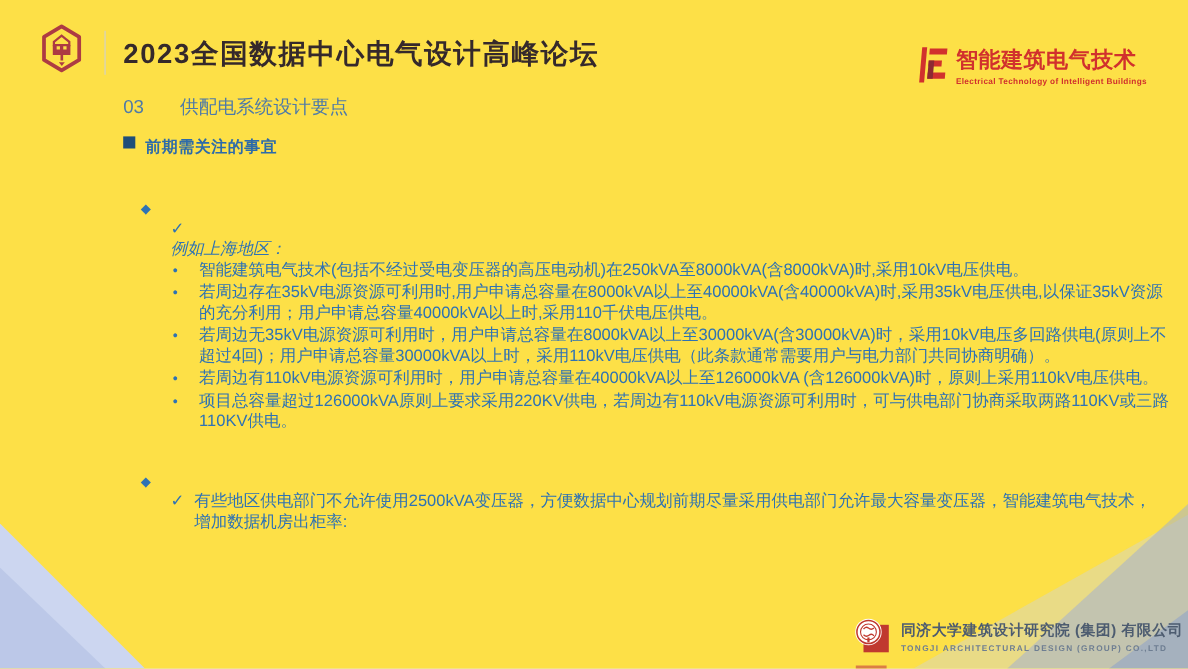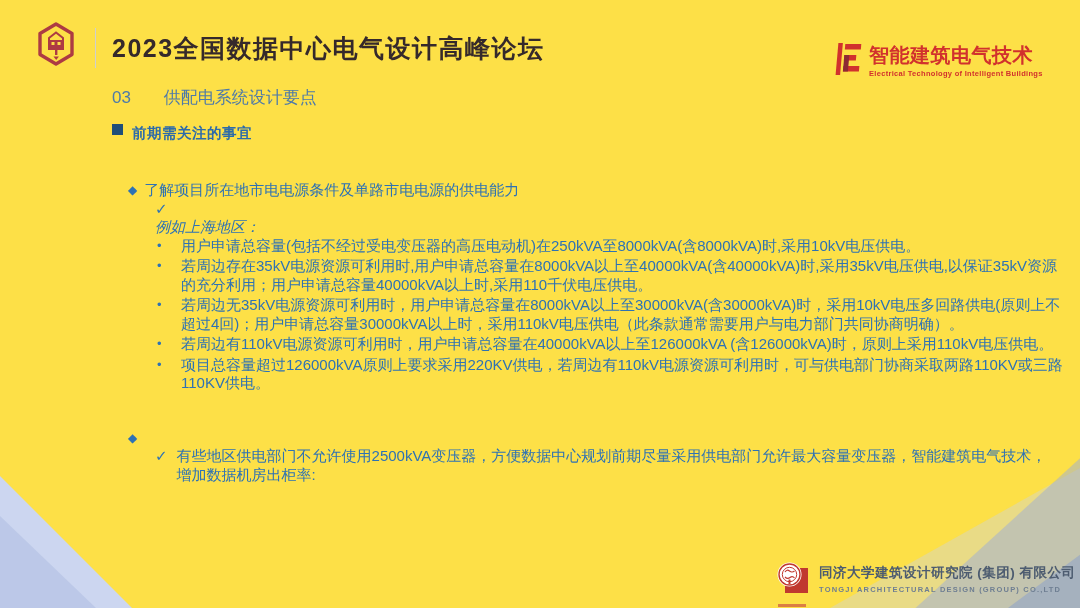--- a/index.html
+++ b/index.html
@@ -109,30 +109,29 @@
   <div class="subsection">
     <span class="subsection-square"></span>
     <span class="subsection-label">前期需关注的事宜</span>
   </div>
 
   <div class="content">
 
     <div class="block-1">
       <div class="lead-row">
         <span class="diamond">◆</span>
-        <span>了解项目所在地市电电源条件及单路市电电源的供电能力</span>
       </div>
       <div class="check-row">
         <span class="checkmark">✓</span>
       </div>
       <div class="intro-line">例如上海地区：</div>
 
       <div class="bullet-row">
         <span class="dot">•</span>
-        <span class="bullet-text">用户申请总容量(包括不经过受电变压器的高压电动机)在250kVA至8000kVA(含8000kVA)时,采用10kV电压供电。</span>
+        <span class="bullet-text">智能建筑电气技术(包括不经过受电变压器的高压电动机)在250kVA至8000kVA(含8000kVA)时,采用10kV电压供电。</span>
       </div>
       <div class="bullet-row">
         <span class="dot">•</span>
         <span class="bullet-text">若周边存在35kV电源资源可利用时,用户申请总容量在8000kVA以上至40000kVA(含40000kVA)时,采用35kV电压供电,以保证35kV资源的充分利用；用户申请总容量40000kVA以上时,采用110千伏电压供电。</span>
       </div>
       <div class="bullet-row">
         <span class="dot">•</span>
         <span class="bullet-text">若周边无35kV电源资源可利用时，用户申请总容量在8000kVA以上至30000kVA(含30000kVA)时，采用10kV电压多回路供电(原则上不超过4回)；用户申请总容量30000kVA以上时，采用110kV电压供电（此条款通常需要用户与电力部门共同协商明确）。</span>
       </div>
       <div class="bullet-row">

